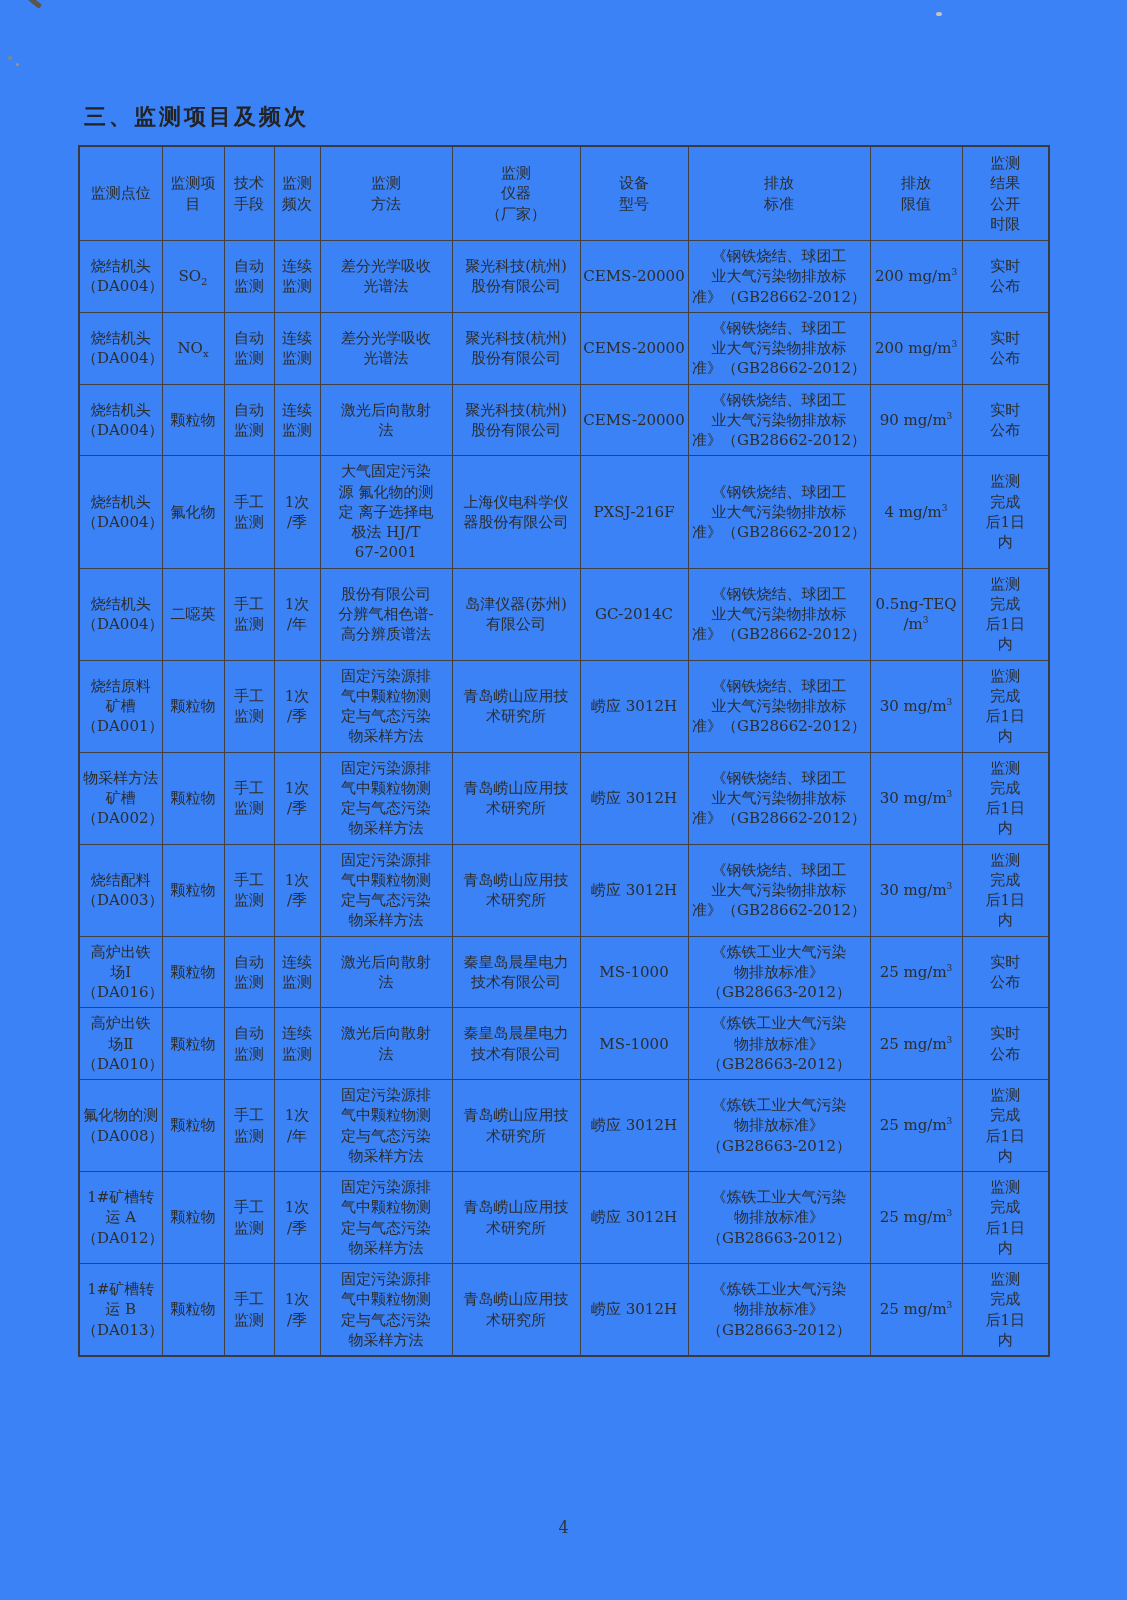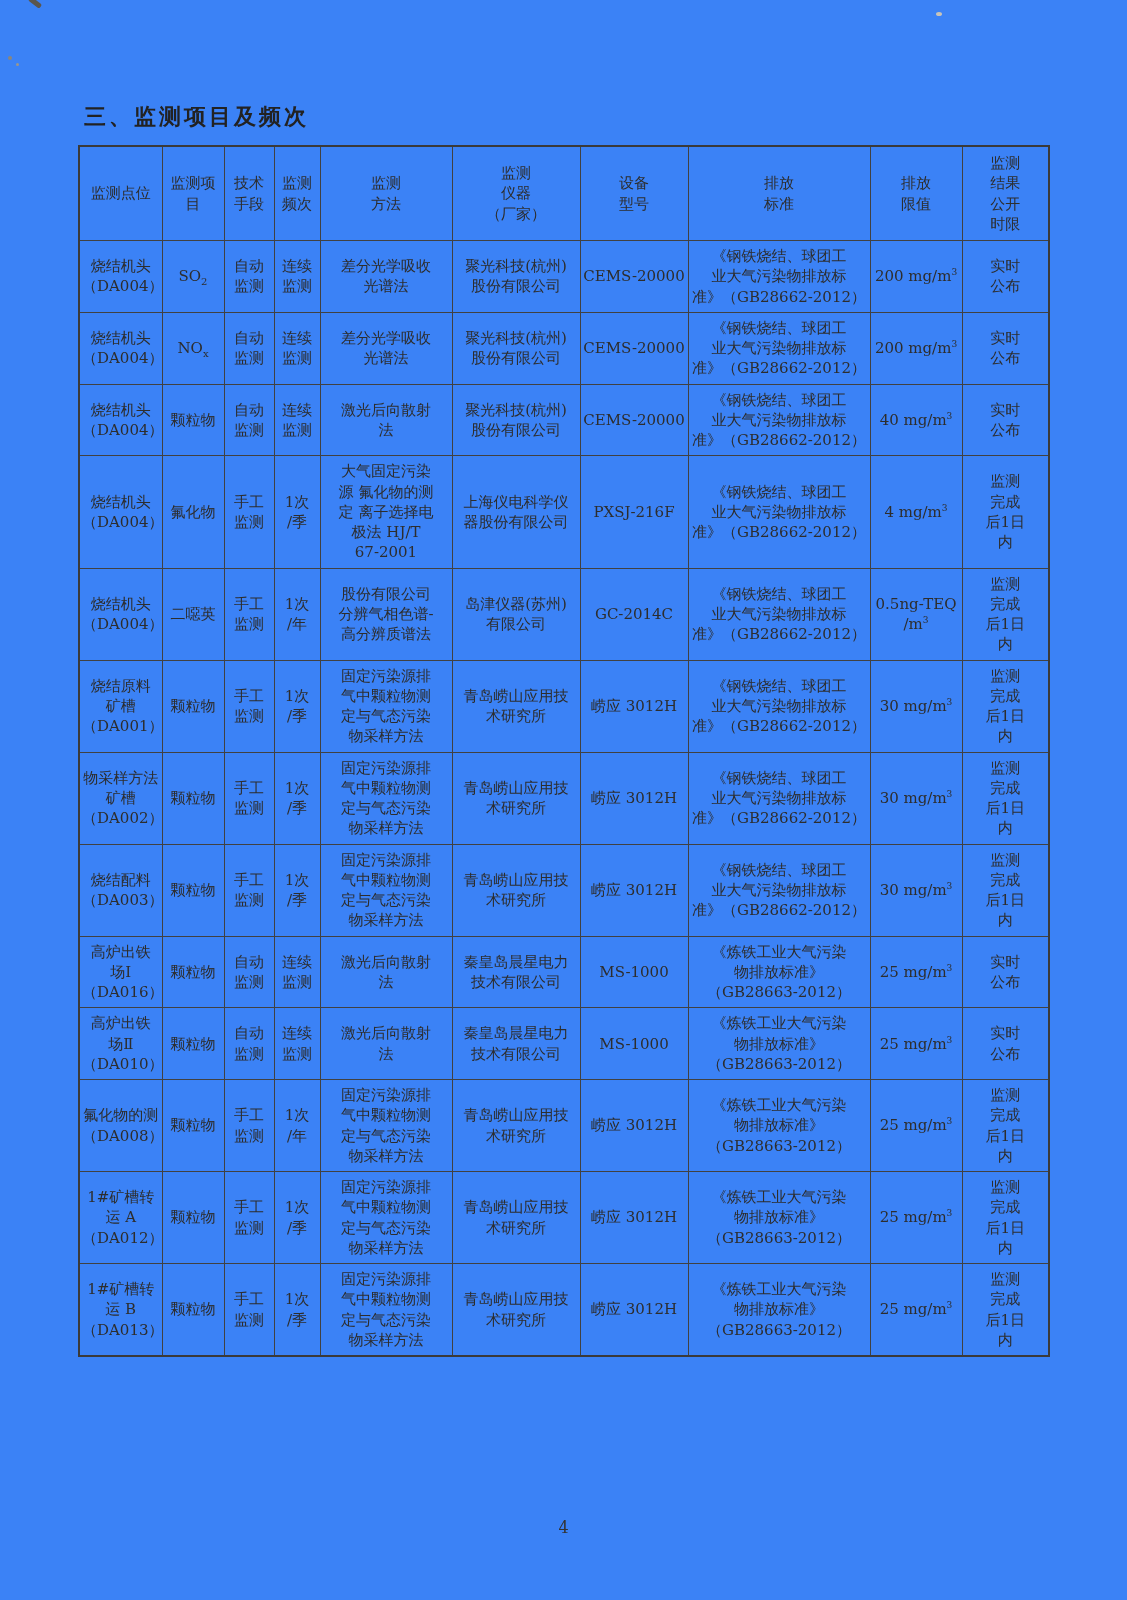--- a/index.html
+++ b/index.html
@@ -166,21 +166,21 @@
           <td>连续
 监测</td>
           <td>激光后向散射
 法</td>
           <td>聚光科技(杭州)
 股份有限公司</td>
           <td>CEMS-20000</td>
           <td>《钢铁烧结、球团工
 业大气污染物排放标
 准》（GB28662-2012）</td>
-          <td><span>40 mg/m</span><sup>3</sup></td>
+          <td><span>90 mg/m</span><sup>3</sup></td>
           <td>实时
 公布</td>
         </tr>
         <tr>
           <td>烧结机头
 （DA004）</td>
           <td><span>氟化物</span></td>
           <td>手工
 监测</td>
           <td>1次

